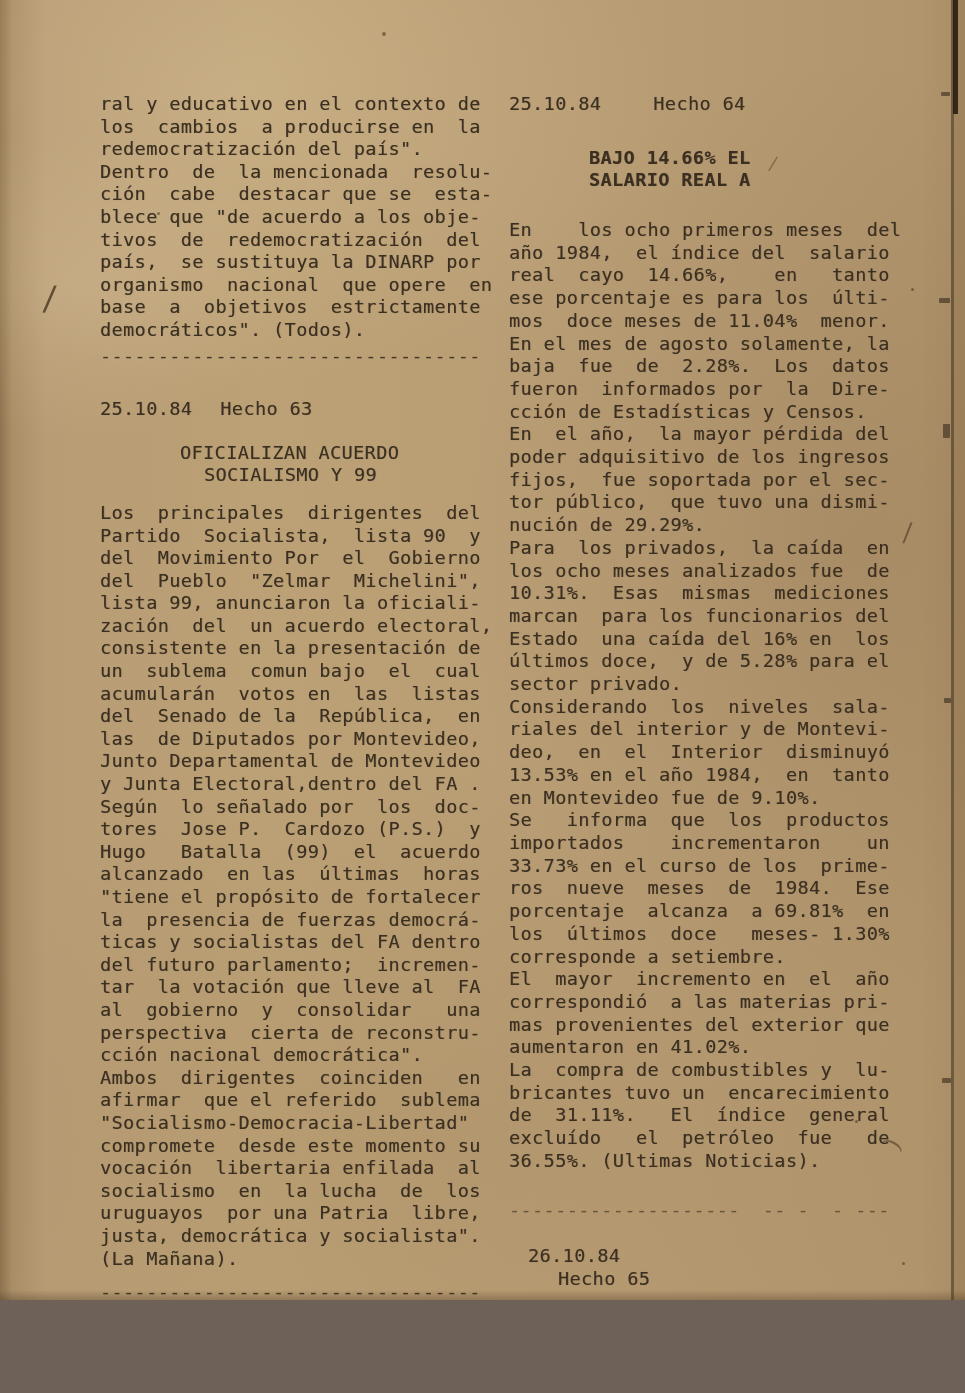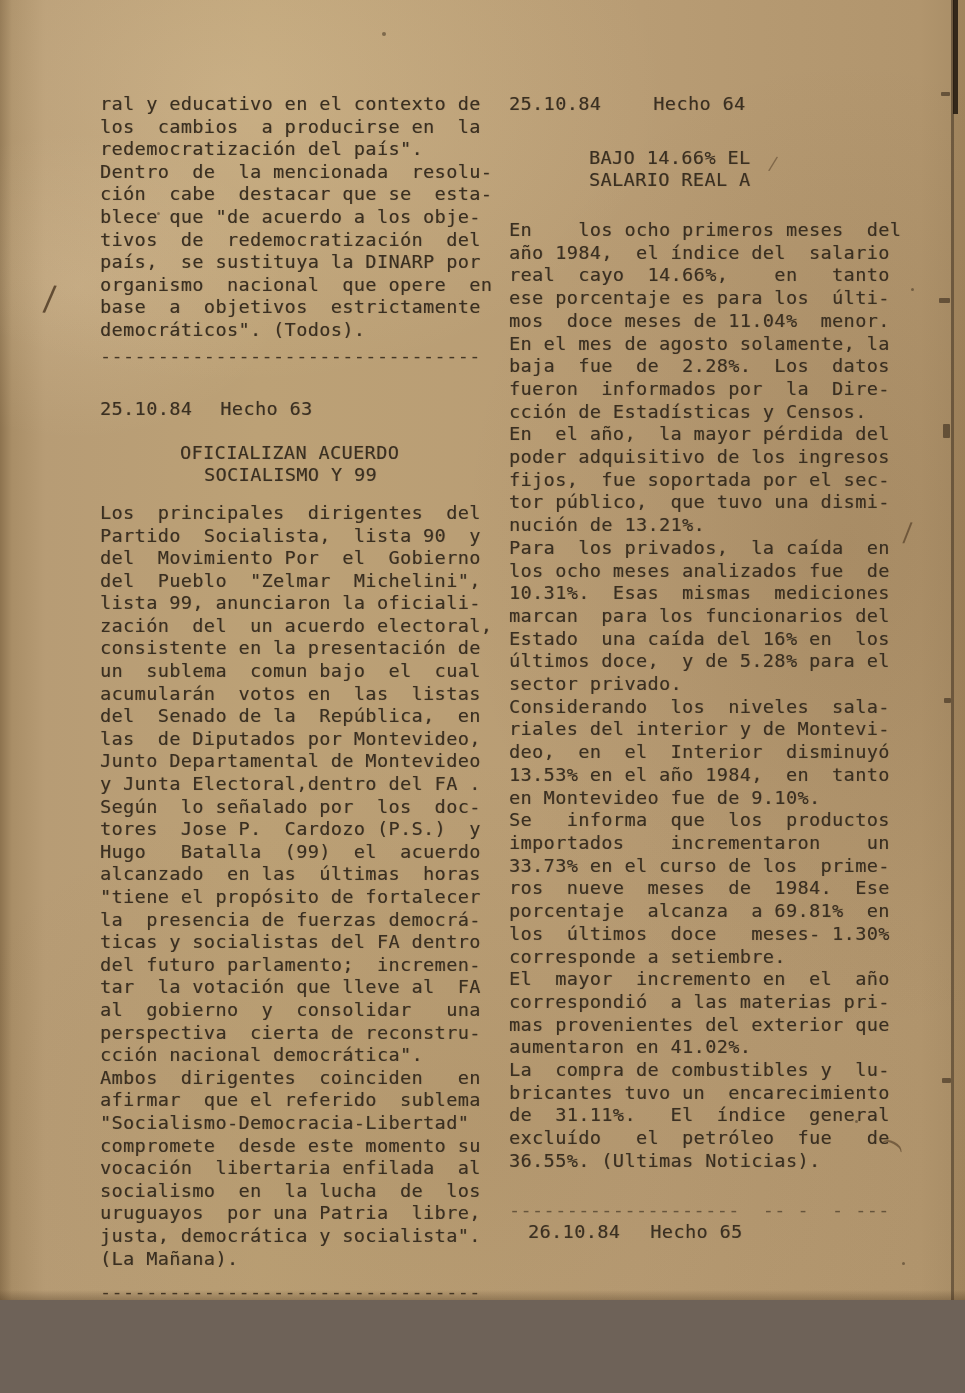--- a/index.html
+++ b/index.html
@@ -35,27 +35,27 @@
          text-shadow:0.4px 0.4px 0.7px rgba(59,48,34,0.45);}
   .col-right .tline{line-height:22.7px;}
   .sep{white-space:pre;line-height:22.6px;font-size:18.5px;letter-spacing:0.4px;
        color:rgba(55,43,29,0.9);margin-top:3px;}
   .sep.faint{color:rgba(55,43,29,0.62);margin-top:26px;}
   .entry-head{display:flex;margin-top:31px;font-size:18.5px;line-height:22.6px;
               letter-spacing:0.4px;text-shadow:0.4px 0.4px 0.7px rgba(59,48,34,0.45);white-space:pre;}
   .entry-head .gap-left{margin-left:28px;}
   .entry-head .gap-right{margin-left:52px;}
   .entry-head.first{margin-top:0;}
-  .entry-head.next{margin-top:0;padding-left:19px;}
+  .entry-head.next{margin-top:24px;padding-left:19px;flex-direction:column;}
   .entry-head.next .gap-next{margin-left:30px;}
   .entry-title{margin-top:31px;}
   .col-left .entry-title{margin-top:21px;}
   .col-left .entry-title .tline:nth-child(1){padding-left:80px;}
   .col-left .entry-title .tline:nth-child(2){padding-left:104px;}
-  .col-right .entry-title .tline{padding-left:80px;}
+  .col-right .entry-title .tline{padding-left:80px;font-weight:bold;}
   .entry-body{margin-top:15px;}
   .col-right .entry-body{margin-top:27px;}
   
   .footer{position:absolute;left:597px;top:1296px;display:flex;align-items:baseline;
           font-weight:bold;color:#2e2315;white-space:pre;}
   .footer .ftitle{font-size:18px;letter-spacing:0.6px;text-shadow:0.5px 0.5px 0.8px rgba(46,35,21,0.5);}
   .footer .fnum{font-size:20px;margin-left:24px;letter-spacing:1px;text-shadow:0.5px 0.5px 0.8px rgba(46,35,21,0.5);}
   
   .pen{position:absolute;color:rgba(70,50,30,0.78);font-family:"DejaVu Serif","Liberation Serif",serif;pointer-events:none;}
   .pen-1{left:44px;top:278px;font-size:34px;transform:rotate(6deg);}
@@ -156,21 +156,21 @@
         <div class="tline">ese porcentaje es para los  últi-</div>
         <div class="tline">mos  doce meses de 11.04%  menor.</div>
         <div class="tline">En el mes de agosto solamente, la</div>
         <div class="tline">baja  fue  de  2.28%.  Los  datos</div>
         <div class="tline">fueron  informados por  la  Dire-</div>
         <div class="tline">cción de Estadísticas y Censos.</div>
         <div class="tline">En  el año,  la mayor pérdida del</div>
         <div class="tline">poder adquisitivo de los ingresos</div>
         <div class="tline">fijos,  fue soportada por el sec-</div>
         <div class="tline">tor público,  que tuvo una dismi-</div>
-        <div class="tline">nución de 13.21%.</div>
+        <div class="tline">nución de 29.29%.</div>
         <div class="tline">Para  los privados,  la caída  en</div>
         <div class="tline">los ocho meses analizados fue  de</div>
         <div class="tline">10.31%.  Esas  mismas  mediciones</div>
         <div class="tline">marcan  para los funcionarios del</div>
         <div class="tline">Estado  una caída del 16% en  los</div>
         <div class="tline">últimos doce,  y de 5.28% para el</div>
         <div class="tline">sector privado.</div>
         <div class="tline">Considerando  los  niveles  sala-</div>
         <div class="tline">riales del interior y de Montevi-</div>
         <div class="tline">deo,  en  el  Interior  disminuyó</div>

